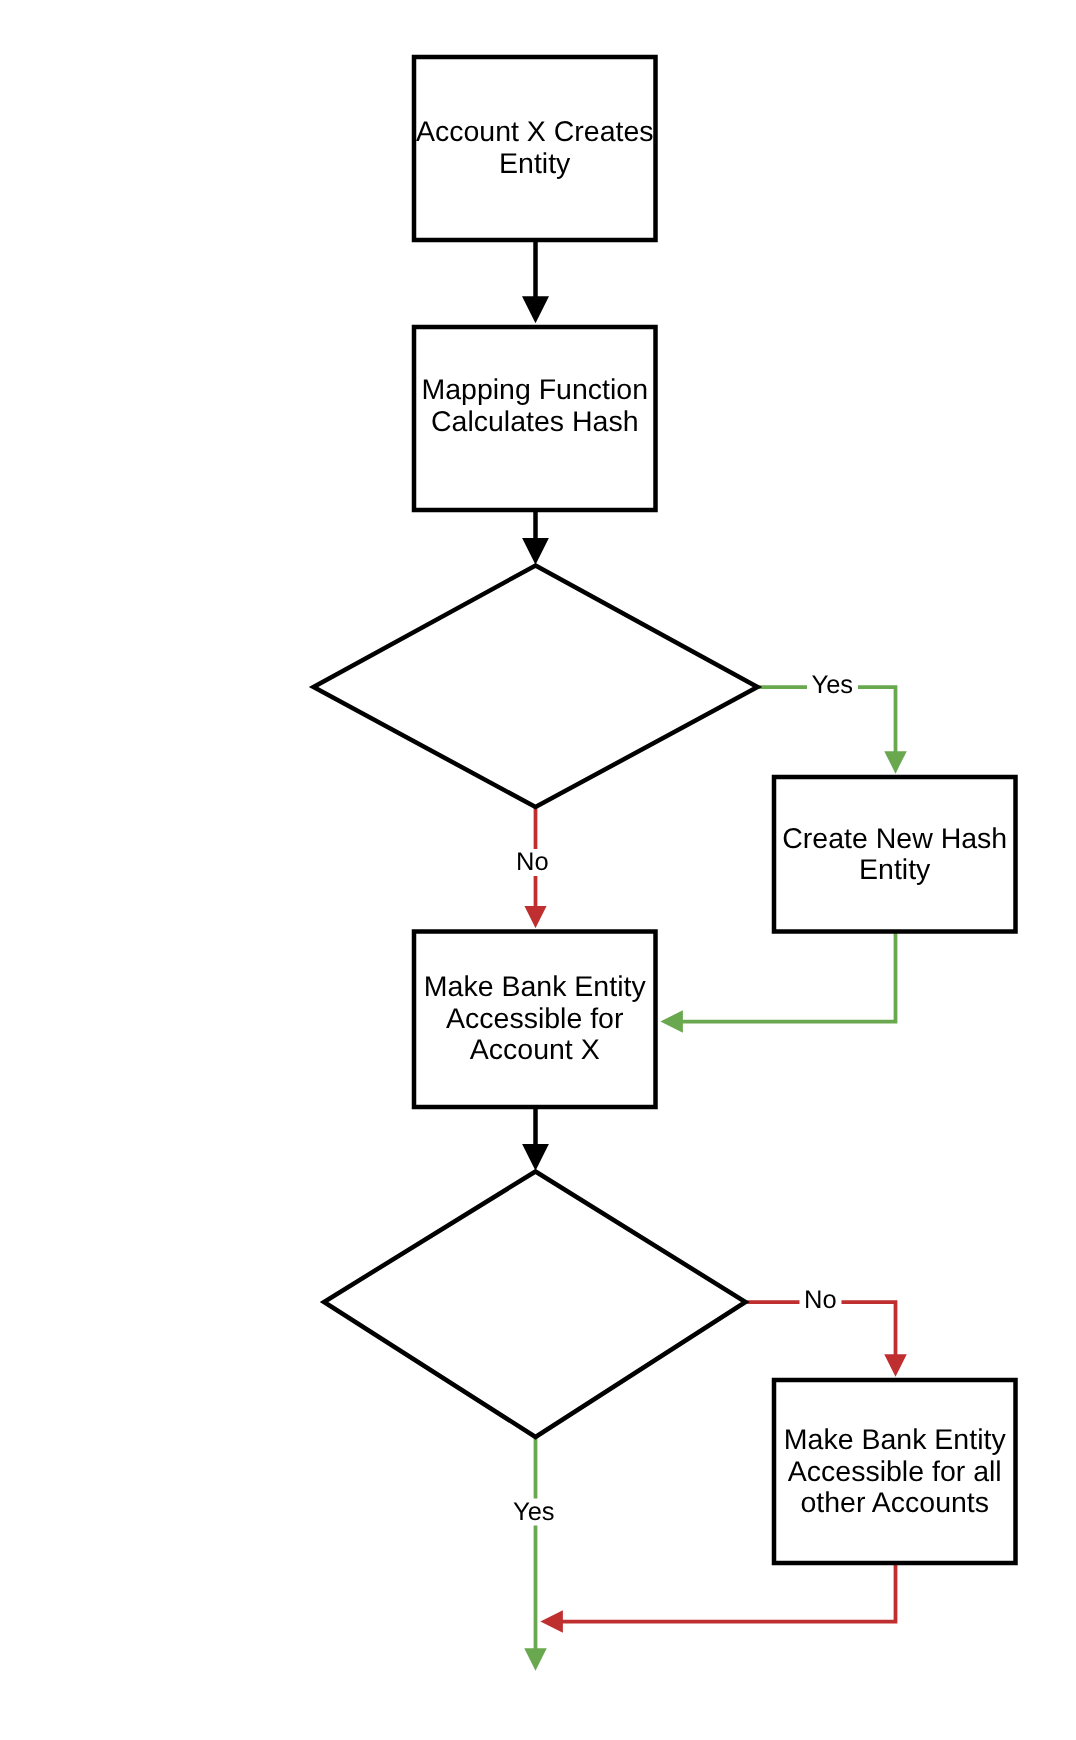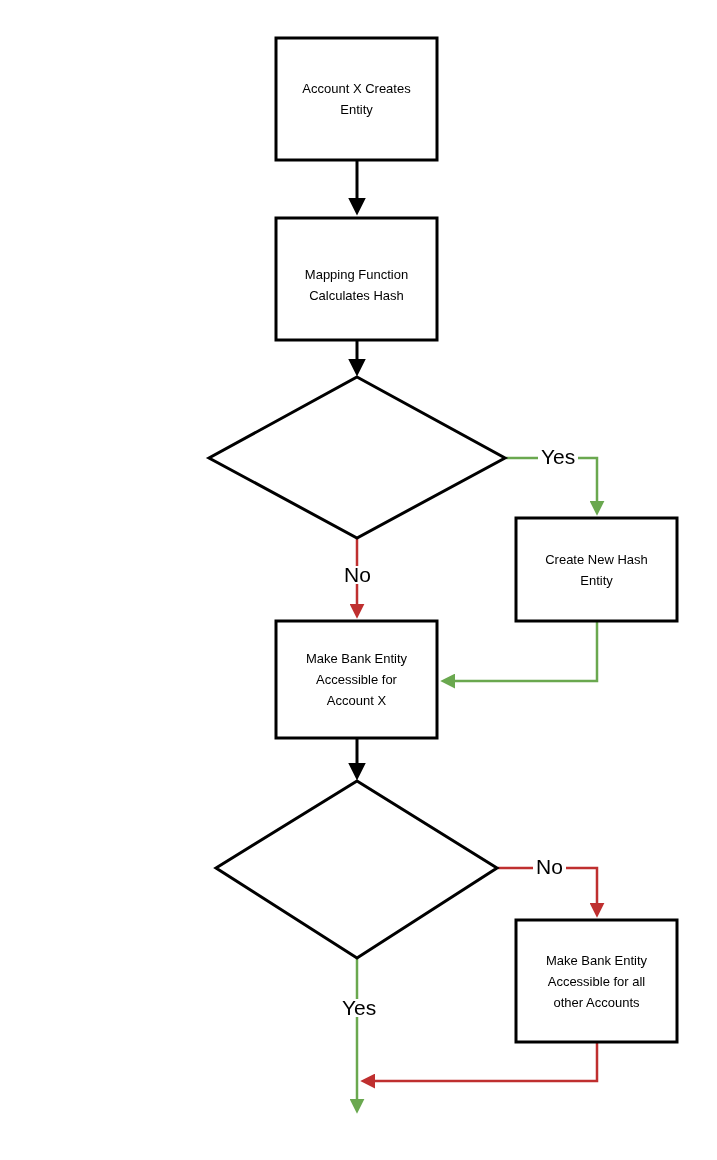--- a/index.html
+++ b/index.html
@@ -24,30 +24,30 @@
     width: 717px;
     height: 1160px;
   }
   .node-label {
     position: absolute;
     display: flex;
     align-items: center;
     justify-content: center;
     text-align: center;
     font-family: "Liberation Sans", sans-serif;
-    font-size: 13px;
+    font-size: 19px;
     line-height: 21px;
     color: #000000;
     white-space: pre-line;
     pointer-events: none;
   }
   .edge-label {
     position: absolute;
     font-family: "Liberation Sans", sans-serif;
-    font-size: 21px;
+    font-size: 17px;
     line-height: 18px;
     color: #000000;
     background: #ffffff;
     padding: 0 3px;
     white-space: nowrap;
   }
 </style>
 </head>
 <body>
 
@@ -95,21 +95,21 @@
     <rect x="276" y="621" width="161" height="117" fill="#ffffff" stroke="#000000" stroke-width="3"></rect>
 
     <polygon points="357,781 497,868 357,958 216,868" fill="#ffffff" stroke="#000000" stroke-width="3"></polygon>
 
     <rect x="516" y="920" width="161" height="122" fill="#ffffff" stroke="#000000" stroke-width="3"></rect>
   </svg>
 
   <div class="node-label" style="left:276px; top:38px; width:161px; height:122px;">Account X Creates
 Entity</div>
 
-  <div class="node-label" style="left:276px; top:224px; width:161px; height:122px;">Mapping Function
+  <div class="node-label" style="left:276px; top:210px; width:161px; height:122px;">Mapping Function
 Calculates Hash</div>
 
 
   <div class="node-label" style="left:516px; top:518px; width:161px; height:103px;">Create New Hash
 Entity</div>
 
   <div class="node-label" style="left:276px; top:621px; width:161px; height:117px;">Make Bank Entity
 Accessible for
 Account X</div>
 

